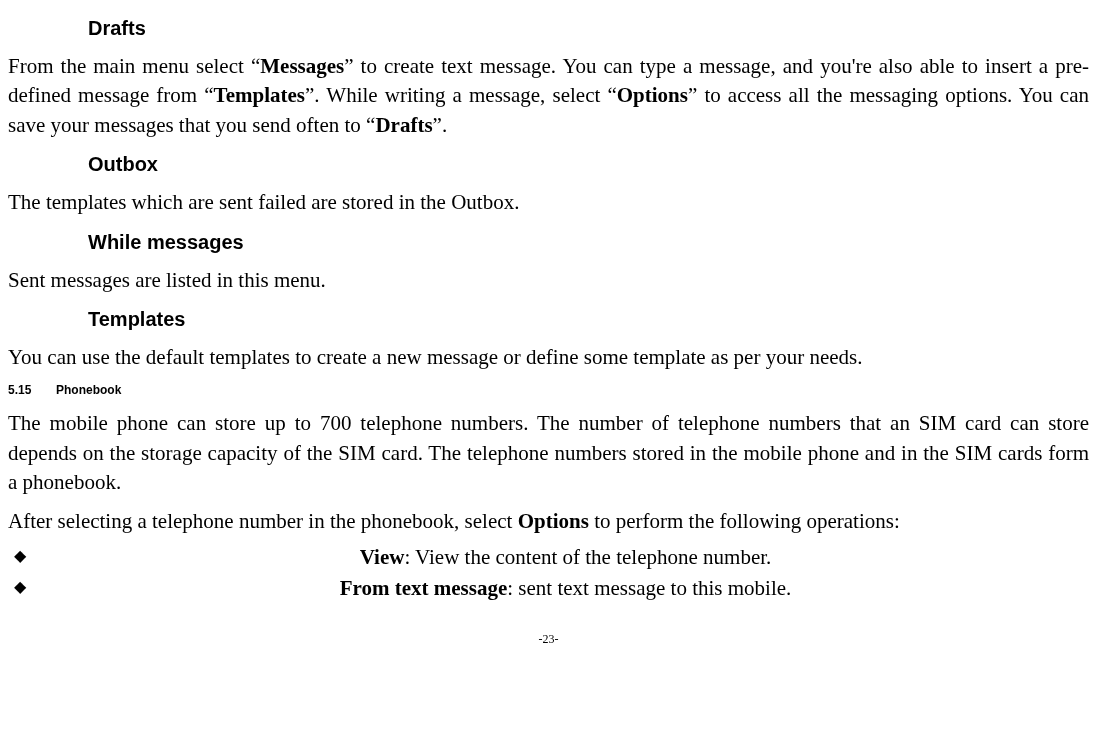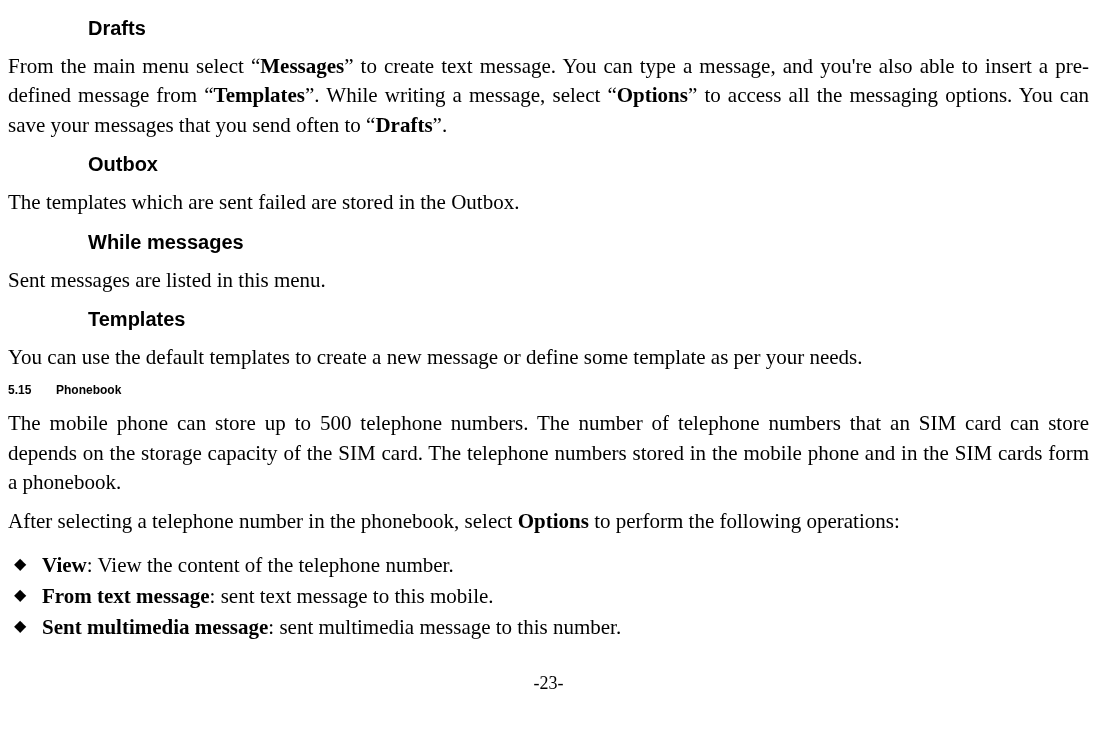--- a/index.html
+++ b/index.html
@@ -40,34 +40,35 @@
       min-width: 48px;
     }
     .bullet-list {
       list-style: none;
       padding-left: 0;
     }
     .bullet-list li {
       position: relative;
       padding-left: 34px;
       margin-bottom: 2px;
+      text-align: center;
     }
     .bullet-list li::before {
       content: "◆";
       position: absolute;
       left: 6px;
       font-size: 16px;
       top: 2px;
     }
     .bold {
       font-weight: bold;
     }
     .page-number {
       text-align: center;
-      font-size: 18px;
+      font-size: 12px;
       margin-top: 28px;
     }
   </style>
 </head>
 <body>
 
 <div class="section-heading">Drafts</div>
 
 <p class="body-text">
   <span>From the main menu select “</span><span class="bold">Messages</span><span>” to create text message. You can type a message, and you're also able to insert a pre-defined message from “</span><span class="bold">Templates</span><span>”. While writing a message, select “</span><span class="bold">Options</span><span>” to access all the messaging options. You can save your messages that you send often to “</span><span class="bold">Drafts</span><span>”.</span>
@@ -82,31 +83,28 @@
 <p class="body-text">Sent messages are listed in this menu.</p>
 
 <div class="section-heading">Templates</div>
 
 <p class="body-text">You can use the default templates to create a new message or define some template as per your needs.</p>
 
 <div class="main-heading">
   <span class="num">5.15</span><span>Phonebook</span>
 </div>
 
-<p class="body-text">The mobile phone can store up to 500 telephone numbers. The number of telephone numbers that an SIM card can store depends on the storage capacity of the SIM card. The telephone numbers stored in the mobile phone and in the SIM cards form a phonebook.</p>
+<p class="body-text">The mobile phone can store up to 700 telephone numbers. The number of telephone numbers that an SIM card can store depends on the storage capacity of the SIM card. The telephone numbers stored in the mobile phone and in the SIM cards form a phonebook.</p>
 
-<p class="body-text" style="text-align:left;margin-bottom:14px;">
+<p class="body-text" style="text-align:left;margin-bottom:6px;">
   <span>After selecting a telephone number in the phonebook, select </span><span class="bold">Options</span><span> to perform the following operations:</span>
 </p>
 
 <ul class="bullet-list">
   <li>
     <span class="bold">View</span><span>: View the content of the telephone number.</span>
   </li>
   <li>
     <span class="bold">From text message</span><span>: sent text message to this mobile.</span>
   </li>
-  <li>
-    <span class="bold">Sent multimedia message</span><span>: sent multimedia message to this number.</span>
-  </li>
 </ul>
 
 <div class="page-number">-23-</div>
 
 </body></html>

